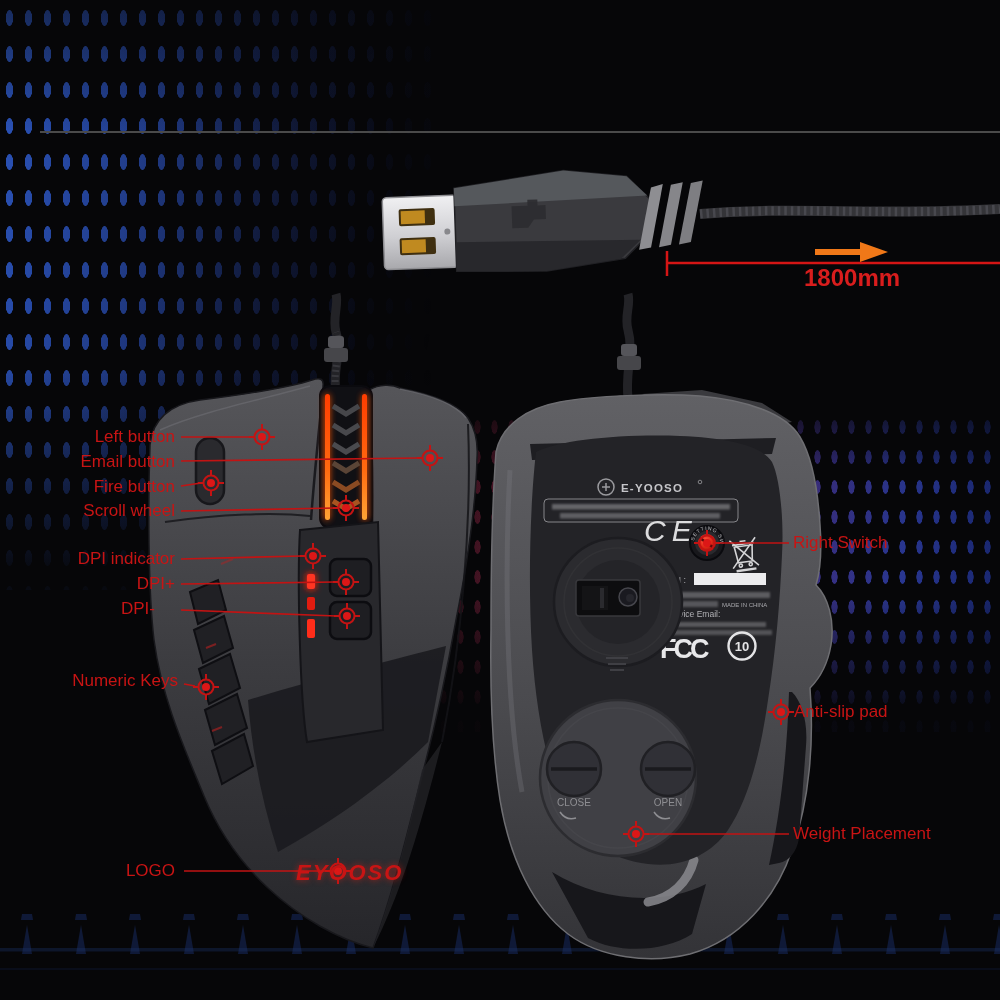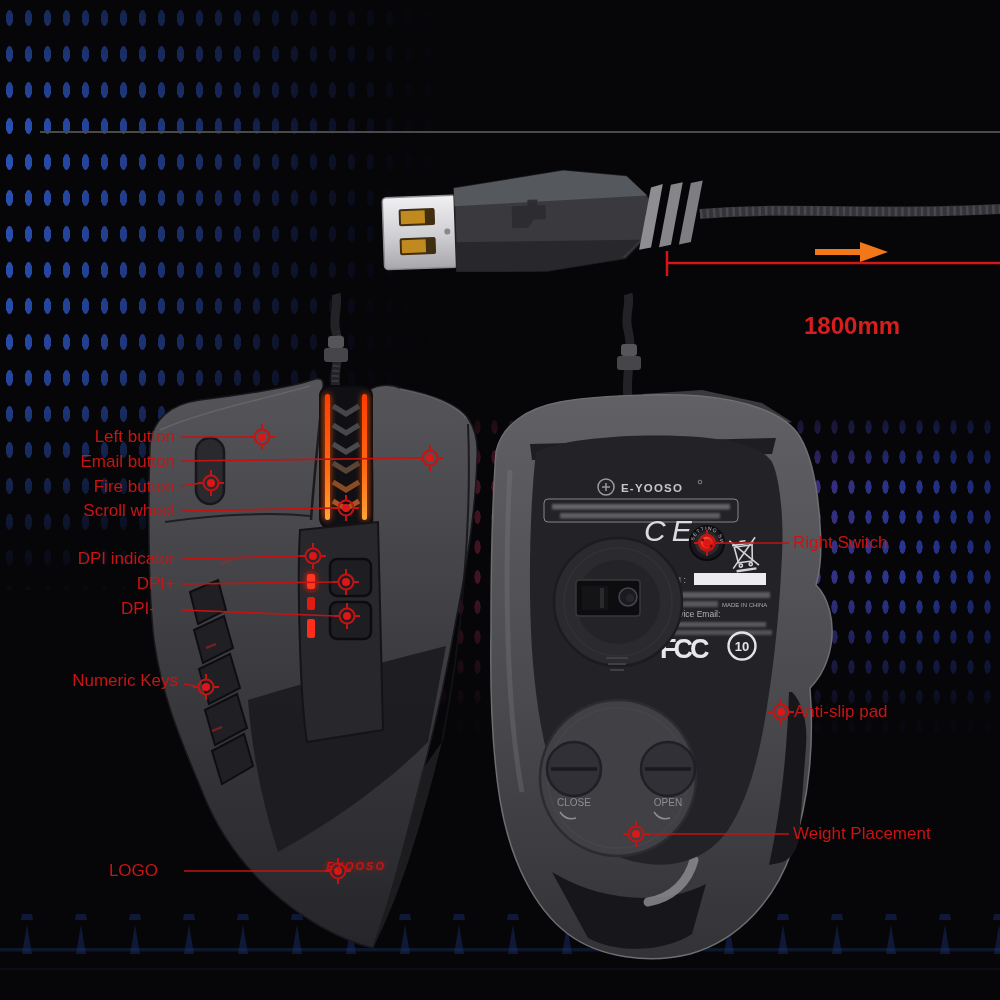--- a/index.html
+++ b/index.html
@@ -26,23 +26,23 @@
   .dots-right::after{content:"";position:absolute;inset:0;
     background:linear-gradient(180deg,rgba(6,6,8,.75) 0%,rgba(6,6,8,.1) 22%,rgba(6,6,8,.05) 55%,rgba(6,6,8,.95) 96%),
                linear-gradient(90deg,rgba(6,6,8,.8) 0%,rgba(6,6,8,.15) 18%,rgba(6,6,8,0) 60%);}
   
   .title{position:absolute;left:44px;top:42px;font-size:52px;font-weight:bold;
          color:#f2f2f2;letter-spacing:1px;}
   .title-rule{position:absolute;left:40px;top:131px;width:960px;height:2px;background:#4a4a4a;}
   
   .lbl{position:absolute;font-size:17px;line-height:26px;color:#c81414;white-space:nowrap;}
   .lbl-r{text-align:right;}
-  .len{position:absolute;left:804px;top:264px;font-size:24px;font-weight:bold;color:#d81d1d;margin-top:48px;}
+  .len{position:absolute;left:804px;top:264px;font-size:24px;font-weight:bold;color:#d81d1d;}
   
-  .mlogo{position:absolute;left:296px;top:860px;width:90px;text-align:right;font-size:11px;
+  .mlogo{position:absolute;left:296px;top:860px;width:90px;text-align:left;font-size:22px;
          font-weight:bold;font-style:italic;letter-spacing:2px;color:#c81414;
          text-shadow:0 0 6px rgba(220,30,20,.7);}
   .scene{position:absolute;left:0;top:0;}
   svg text{font-family:"Liberation Sans",sans-serif;}
 </style>
 </head>
 <body>
 
 <div class="canvas">
 
@@ -324,18 +324,18 @@
   <div class="len">1800mm</div>
 
   <div class="lbl lbl-r" style="right:825px;top:424px">Left button</div>
   <div class="lbl lbl-r" style="right:825px;top:449px">Email button</div>
   <div class="lbl lbl-r" style="right:825px;top:474px">Fire button</div>
   <div class="lbl lbl-r" style="right:825px;top:498px">Scroll wheel</div>
   <div class="lbl lbl-r" style="right:825px;top:546px">DPI indicator</div>
   <div class="lbl lbl-r" style="right:825px;top:571px">DPI+</div>
   <div class="lbl lbl-r" style="right:845px;top:596px">DPI-</div>
   <div class="lbl lbl-r" style="right:822px;top:668px">Numeric Keys</div>
-  <div class="lbl lbl-r" style="right:842px;top:858px">LOGO</div>
+  <div class="lbl lbl-r" style="right:825px;top:858px">LOGO</div>
 
   <div class="lbl" style="left:793px;top:530px">Right Switch</div>
   <div class="lbl" style="left:794px;top:699px">Anti-slip pad</div>
   <div class="lbl" style="left:793px;top:821px">Weight Placement</div>
 </div>
 
 </body></html>

